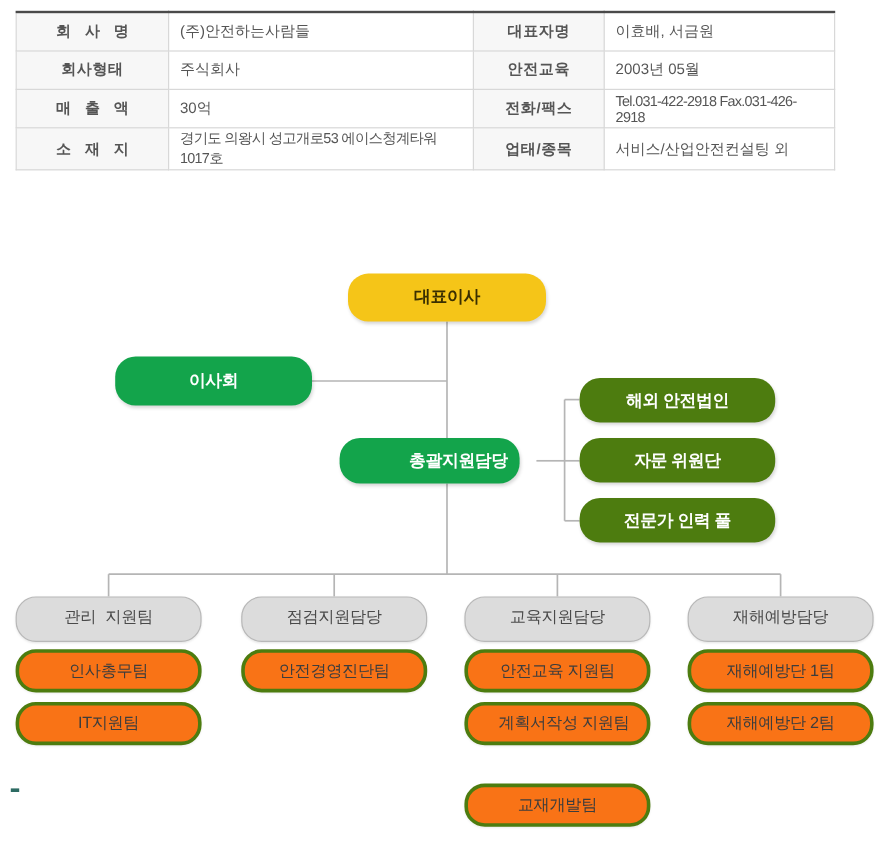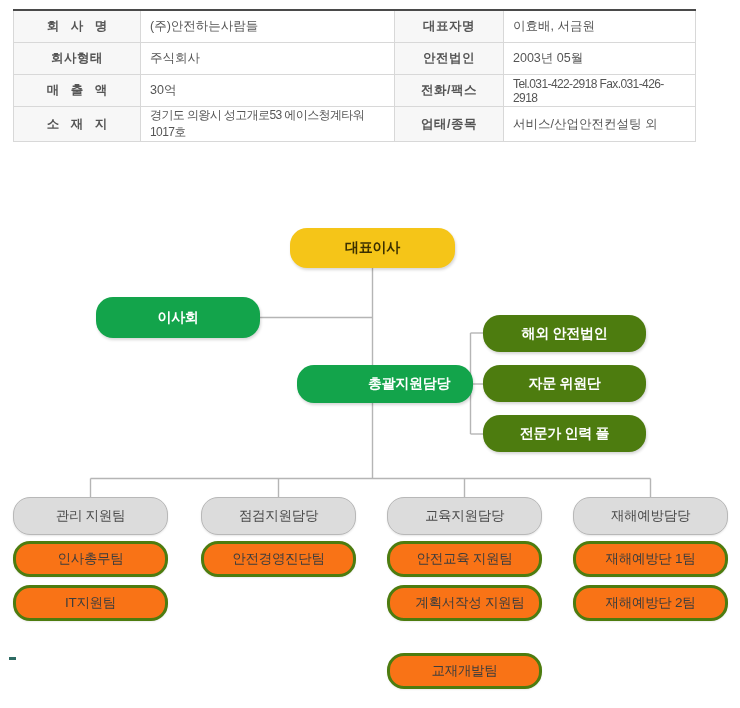--- a/index.html
+++ b/index.html
@@ -92,20 +92,21 @@
     color: #ffffff;
     box-shadow: 1px 2px 3px rgba(0,0,0,0.16);
   }
   .node.dept {
     background: #dcdcdc;
     color: #4a4a4a;
     border: 1px solid #b8b8b8;
     font-weight: normal;
     font-size: 13.5px;
     box-shadow: 0 1px 2px rgba(0,0,0,0.10);
+    font-family: Liberation Mono, monospace;
   }
   .node.team {
     background: #f97316;
     color: #3d3d3d;
     border: 3px solid #4d7c0f;
     font-weight: normal;
     font-size: 13.5px;
     box-shadow: 0 1px 2px rgba(0,0,0,0.07);
   }
   .artifact-dot {
@@ -125,21 +126,21 @@
     <tbody>
       <tr>
         <td class="lbl wide-sp" style="width:108px">회 사 명</td>
         <td class="val" style="width:235px">(주)안전하는사람들</td>
         <td class="lbl" style="width:90px">대표자명</td>
         <td class="val">이효배, 서금원</td>
       </tr>
       <tr>
         <td class="lbl">회사형태</td>
         <td class="val">주식회사</td>
-        <td class="lbl">안전법인</td>
+        <td class="lbl">안전교육</td>
         <td class="val">2003년 05월</td>
       </tr>
       <tr>
         <td class="lbl wide-sp">매 출 액</td>
         <td class="val">30억</td>
         <td class="lbl">전화/팩스</td>
         <td class="val tight">Tel.031-422-2918 Fax.031-426-2918</td>
       </tr>
       <tr>
         <td class="lbl wide-sp">소 재 지</td>
@@ -173,21 +174,21 @@
       <line x1="278.5" y1="478.5" x2="278.5" y2="497"></line>
       <line x1="464.5" y1="478.5" x2="464.5" y2="497"></line>
       <line x1="650.5" y1="478.5" x2="650.5" y2="497"></line>
     </g>
   </svg>
 
   <div class="node ceo" style="left:290px; top:228px; width:165px; height:40px;">대표이사</div>
 
   <div class="node green" style="left:96px; top:297px; width:164px; height:41px;">이사회</div>
 
-  <div class="node green" style="left:297px; top:365px; width:176px; height:38px;padding-left:48px;">총괄지원담당</div>
+  <div class="node green" style="left:283px; top:365px; width:150px; height:38px;padding-left:48px;">총괄지원담당</div>
 
   <div class="node blue" style="left:483px; top:315px; width:163px; height:37px;">해외 안전법인</div>
   <div class="node blue" style="left:483px; top:365px; width:163px; height:37px;">자문 위원단</div>
   <div class="node blue" style="left:483px; top:415px; width:163px; height:37px;">전문가 인력 풀</div>
 
   <div class="node dept" style="left:13px; top:497px; width:155px; height:38px;">관리 지원팀</div>
   <div class="node team" style="left:13px; top:541px; width:155px; height:36px;">인사총무팀</div>
   <div class="node team" style="left:13px; top:585px; width:155px; height:36px;">IT지원팀</div>
 
   <div class="node dept" style="left:201px; top:497px; width:155px; height:38px;">점검지원담당</div>

